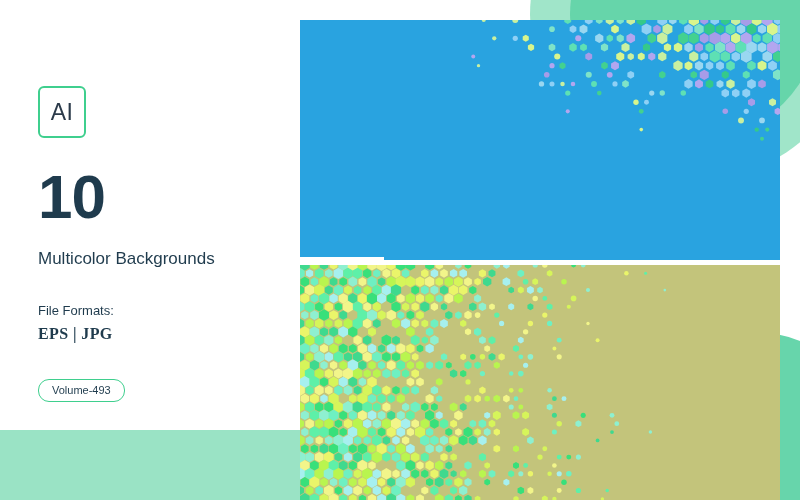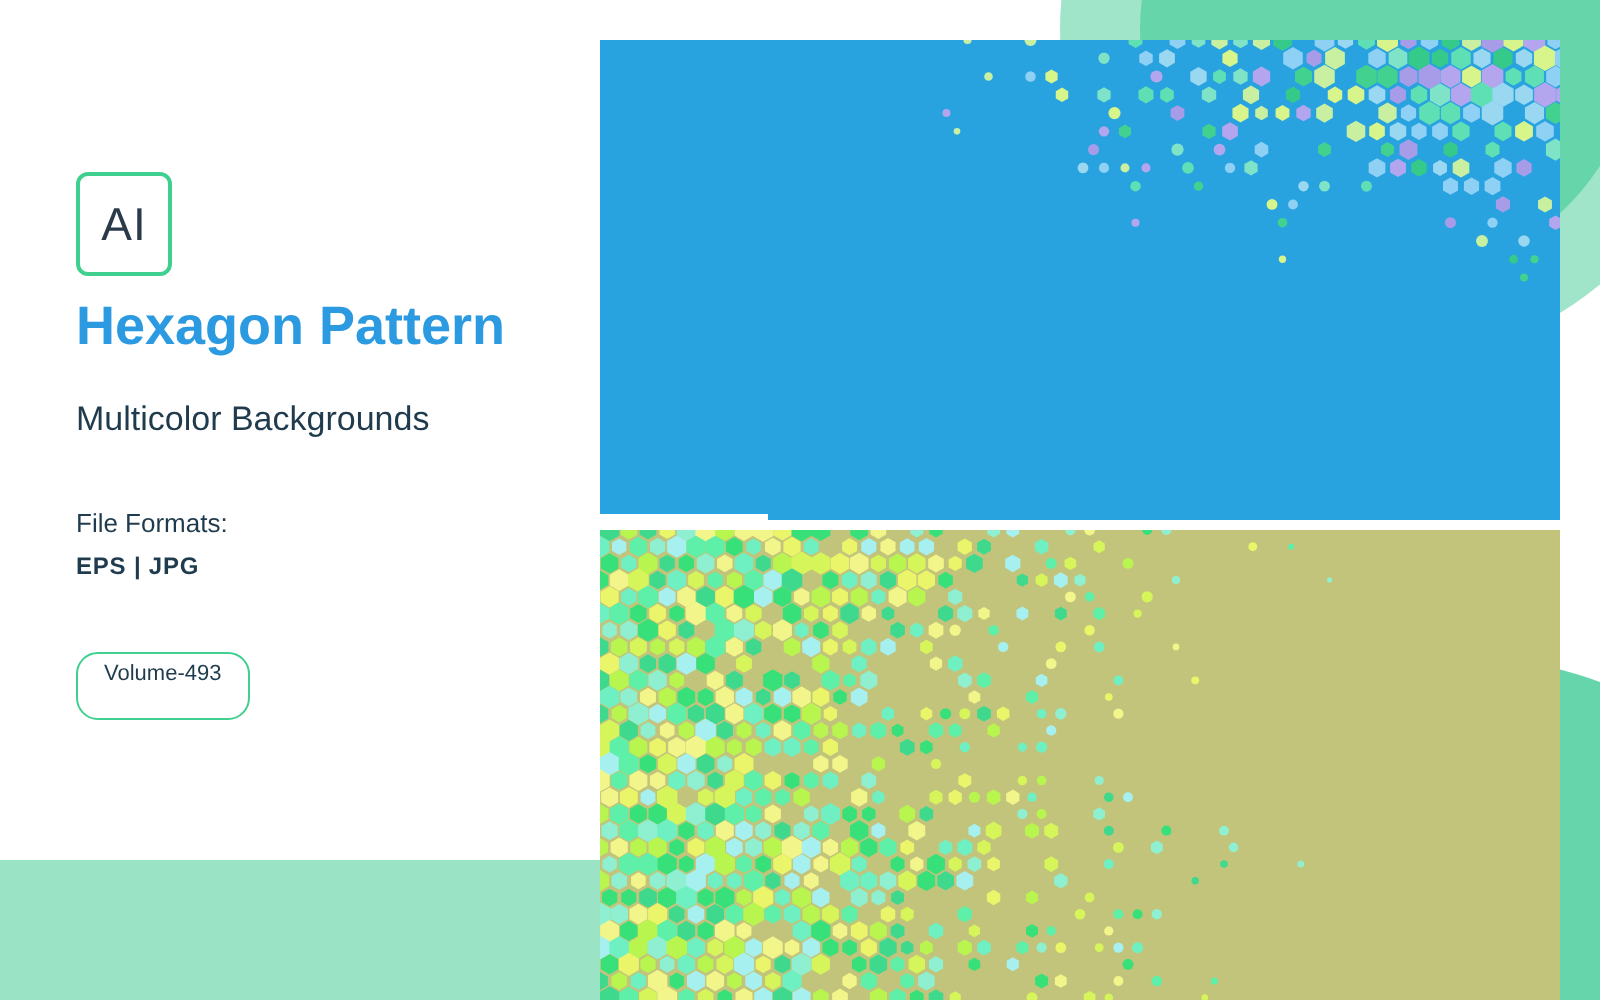--- a/index.html
+++ b/index.html
@@ -113,31 +113,32 @@
     line-height: 21px;
     color: #1f3b4d;
   }
   .formats-label {
     margin-top: 34px;
     font-size: 13px;
     color: #1f3b4d;
   }
   .formats-value {
     margin-top: 7px;
-    font-size: 12px;
+    font-size: 16px;
     font-weight: bold;
     color: #1f3b4d;
     letter-spacing: 0.4px;
+    font-family: Liberation Serif, serif;
   }
   .volume-badge {
     margin-top: 36px;
     display: inline-block;
     border: 1px solid #3fcf8e;
     border-radius: 11px;
-    padding: 4px 13px 16px 13px;
+    padding: 4px 13px 5px 13px;
     font-size: 11px;
     color: #1f3b4d;
   }
   
   .panel {
     position: absolute;
     overflow: hidden;
   }
   #panel-top {
     left: 300px;
@@ -177,21 +178,21 @@
   <div class="blob-top-right"></div>
   <div class="blob-top-right2"></div>
   <div class="blob-bottom-left"></div>
   <div class="blob-bottom-right"></div>
   <div class="white-cover-left"></div>
 
   <div class="info">
     <div class="ai-badge">
       <span>AI</span>
     </div>
-    <div class="title-main">Hexagon Pattern</div>
+    <div class="big-number">10</div>
     <div class="title-sub">Multicolor Backgrounds</div>
     <div class="formats-label">File Formats:</div>
     <div class="formats-value">EPS  |  JPG</div>
     <div class="volume-badge">Volume-493</div>
   </div>
 
   <div class="panel" id="panel-top">
     <svg class="hexlayer" id="hex-top" viewBox="0 0 480 240" preserveAspectRatio="none">
         <circle cx="189.00" cy="-9.13" r="2.18" fill="#d8f58c"></circle>
         <circle cx="220.50" cy="-9.13" r="2.58" fill="#9ad7f0"></circle>

